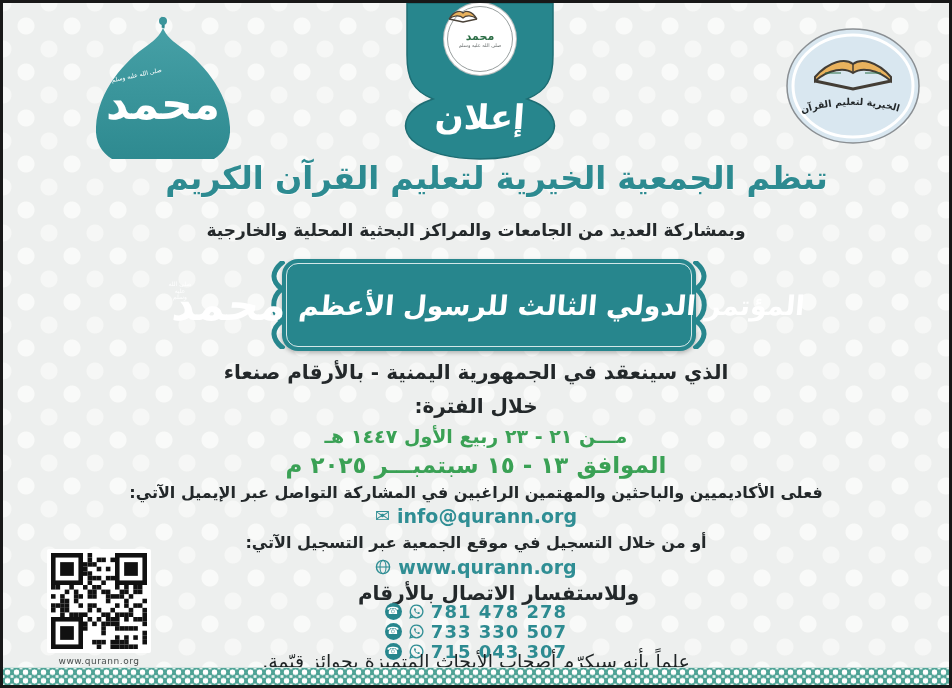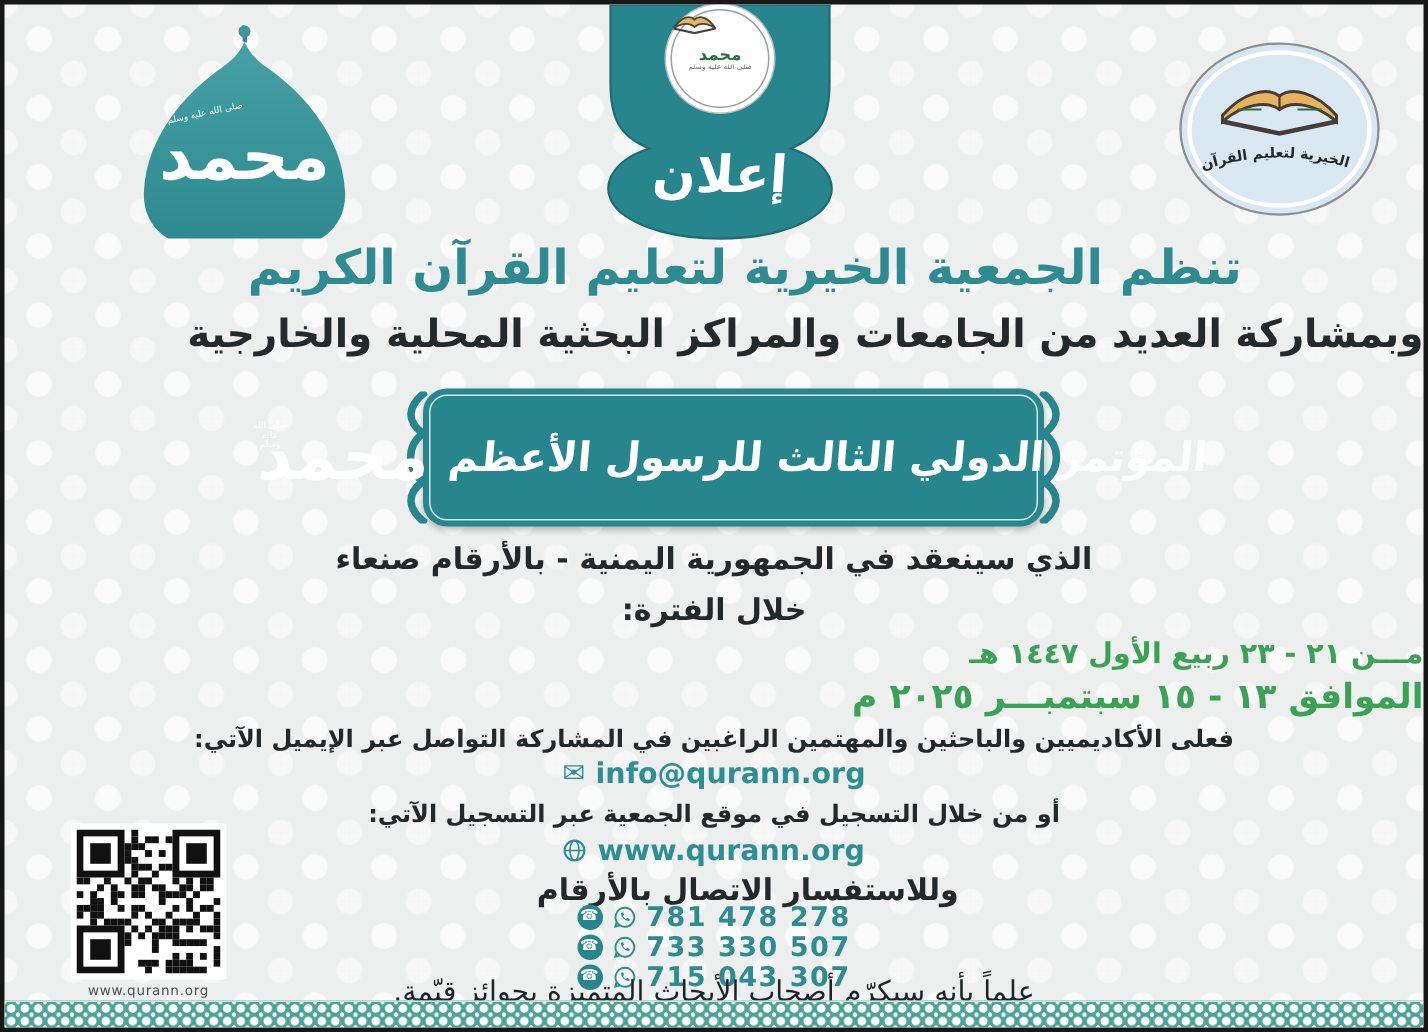--- a/index.html
+++ b/index.html
@@ -11,21 +11,21 @@
       radial-gradient(circle at 23px 23px, #f9faf9 8px, rgba(255,255,255,0) 9px),
       radial-gradient(circle at 0px 0px, #f6f7f6 8px, rgba(255,255,255,0) 9px),
       radial-gradient(circle at 46px 0px, #f6f7f6 8px, rgba(255,255,255,0) 9px),
       radial-gradient(circle at 0px 46px, #f6f7f6 8px, rgba(255,255,255,0) 9px),
       radial-gradient(circle at 46px 46px, #f6f7f6 8px, rgba(255,255,255,0) 9px);
     background-size:46px 46px;
     font-family:"DejaVu Sans", sans-serif;
   }
   .line{position:absolute;left:0;right:0;text-align:center;white-space:nowrap;}
   .dark{color:#23282a;}
-  .green-text{color:#3aa155;text-align:right;}
+  .green-text{color:#3aa155;}
 
   
   .dome{position:absolute;left:82px;top:12px;width:156px;height:152px;}
 
   
   .ann-banner{position:absolute;left:400px;top:0;width:154px;height:158px;}
   .ann-banner svg{position:absolute;left:0;top:0;}
   .ann-seal{position:absolute;left:50%;top:3px;transform:translateX(-50%);
     width:64px;height:64px;border-radius:50%;background:#fff;
     border:1px solid #9aa0a0;box-shadow:0 0 0 3px #fff,0 0 0 4px #b8bdbd;
@@ -33,21 +33,21 @@
   .ann-seal .seal-name{font-size:11px;font-weight:bold;color:#2c6e46;line-height:1;}
   .ann-seal .seal-tiny{font-size:5px;color:#6a6f6f;line-height:1;white-space:nowrap;overflow:hidden;max-width:52px;}
   .ann-label{position:absolute;left:0;right:0;top:94px;text-align:center;
     color:#fff;font-size:34px;font-weight:bold;transform:skewX(-4deg);}
 
   
   .logo{position:absolute;left:782px;top:24px;width:136px;height:118px;}
 
   
   .title{top:156px;font-size:32px;font-weight:bold;color:#2d8b91;text-shadow:0 1px 0 rgba(255,255,255,.6);padding-left:41px;}
-  .subtitle{top:205px;font-size:26px;font-weight:bold;color:#24292b;text-align:right;}
+  .subtitle{top:217px;font-size:17px;font-weight:bold;color:#24292b;}
 
   
   .conf{position:absolute;left:279px;top:256px;width:414px;height:92px;
     background:#27868d;border-radius:16px;box-shadow:0 2px 4px rgba(0,0,0,.25);}
   .conf .inner{position:absolute;inset:4px;border:1.5px solid rgba(255,255,255,.8);
     border-radius:12px;display:flex;align-items:center;justify-content:center;gap:12px;
     color:#fff;padding:0 14px;}
   .conf .conf-title{font-size:27px;font-weight:bold;transform:skewX(-5deg);white-space:nowrap;}
   .conf .conf-callig{font-size:44px;font-weight:bold;transform:skewX(-8deg);line-height:.9;position:relative;}
   .conf .pbuh{position:absolute;top:-4px;left:-8px;font-size:6px;font-weight:normal;

